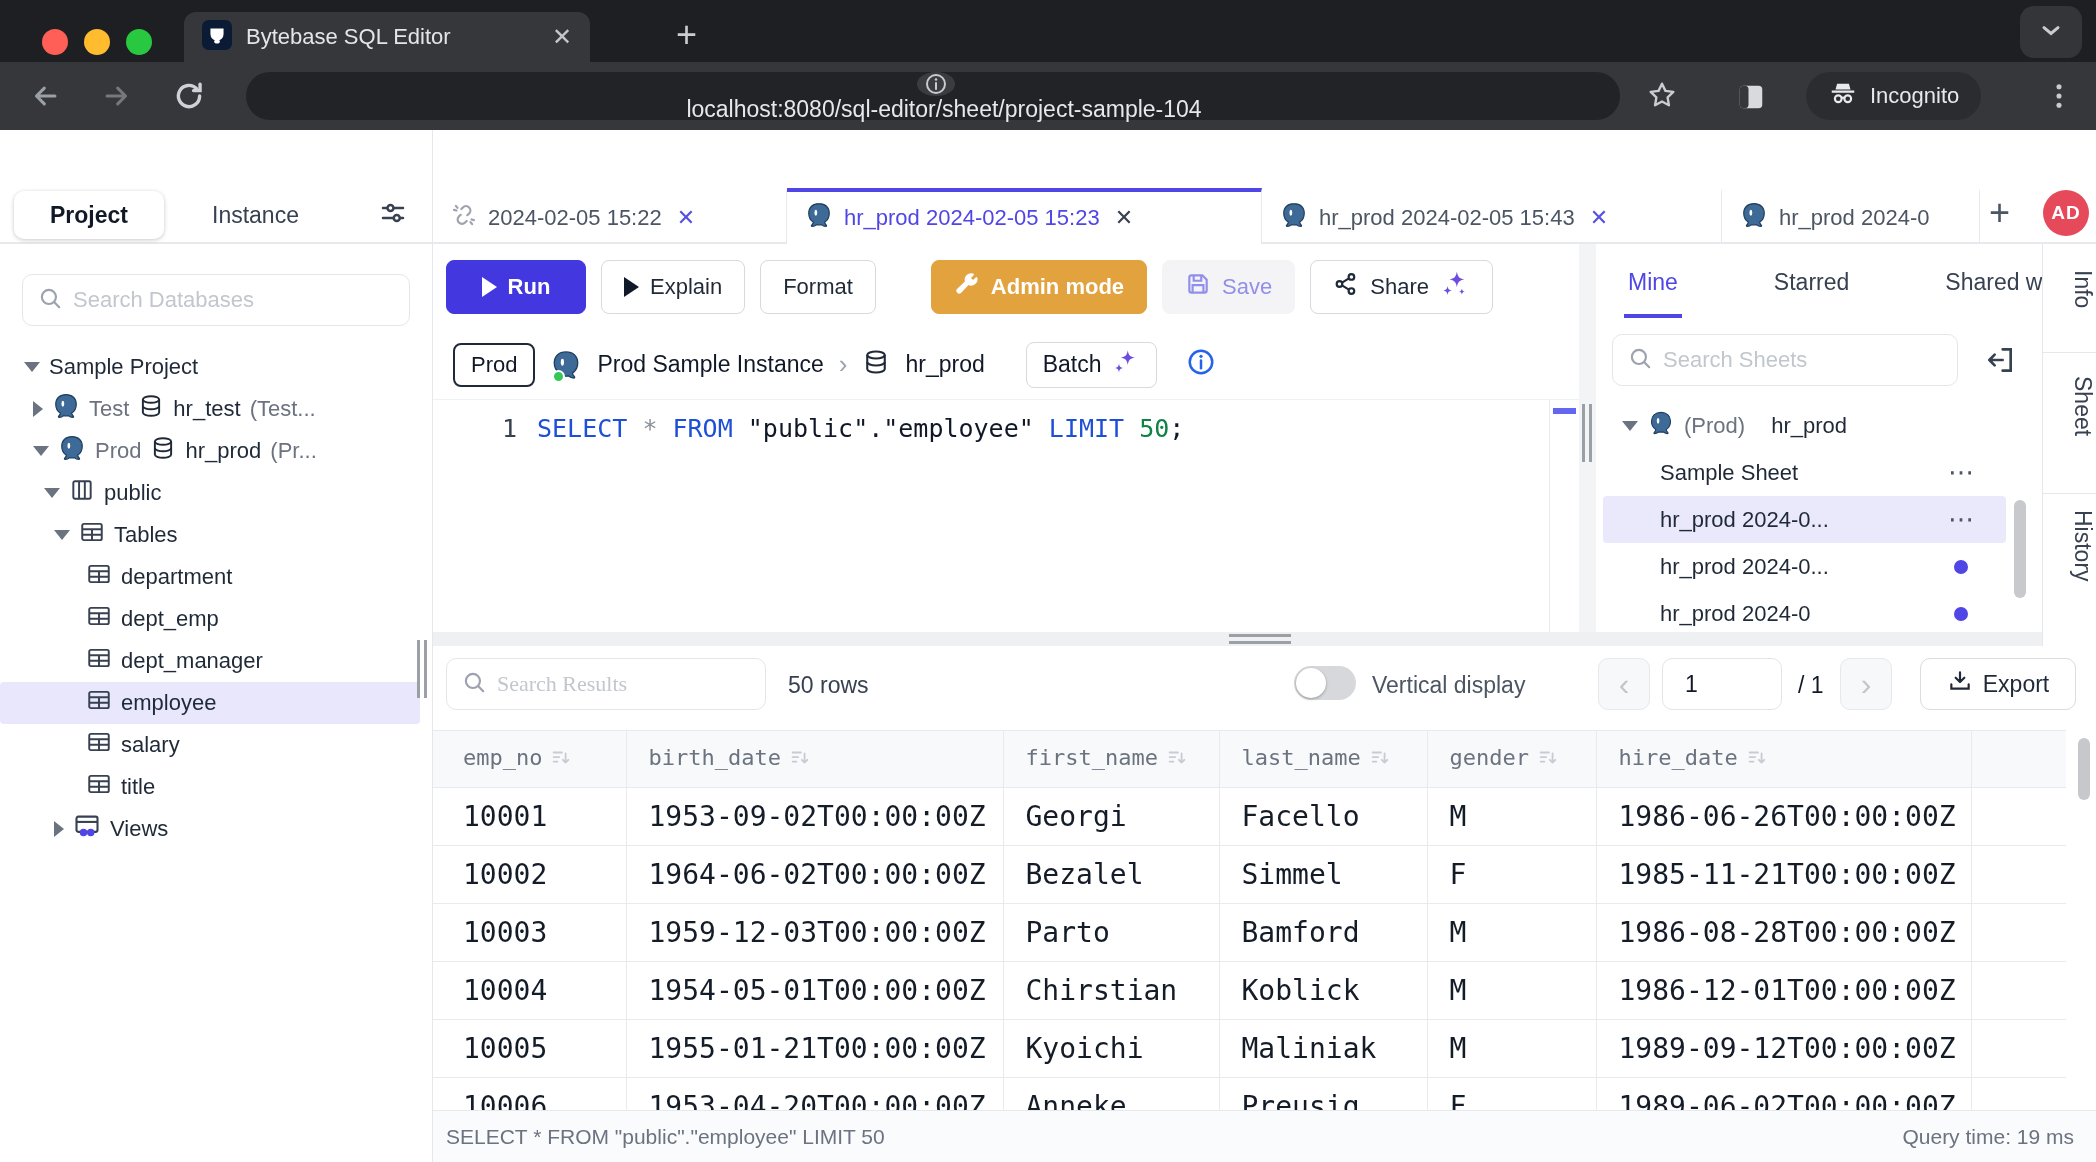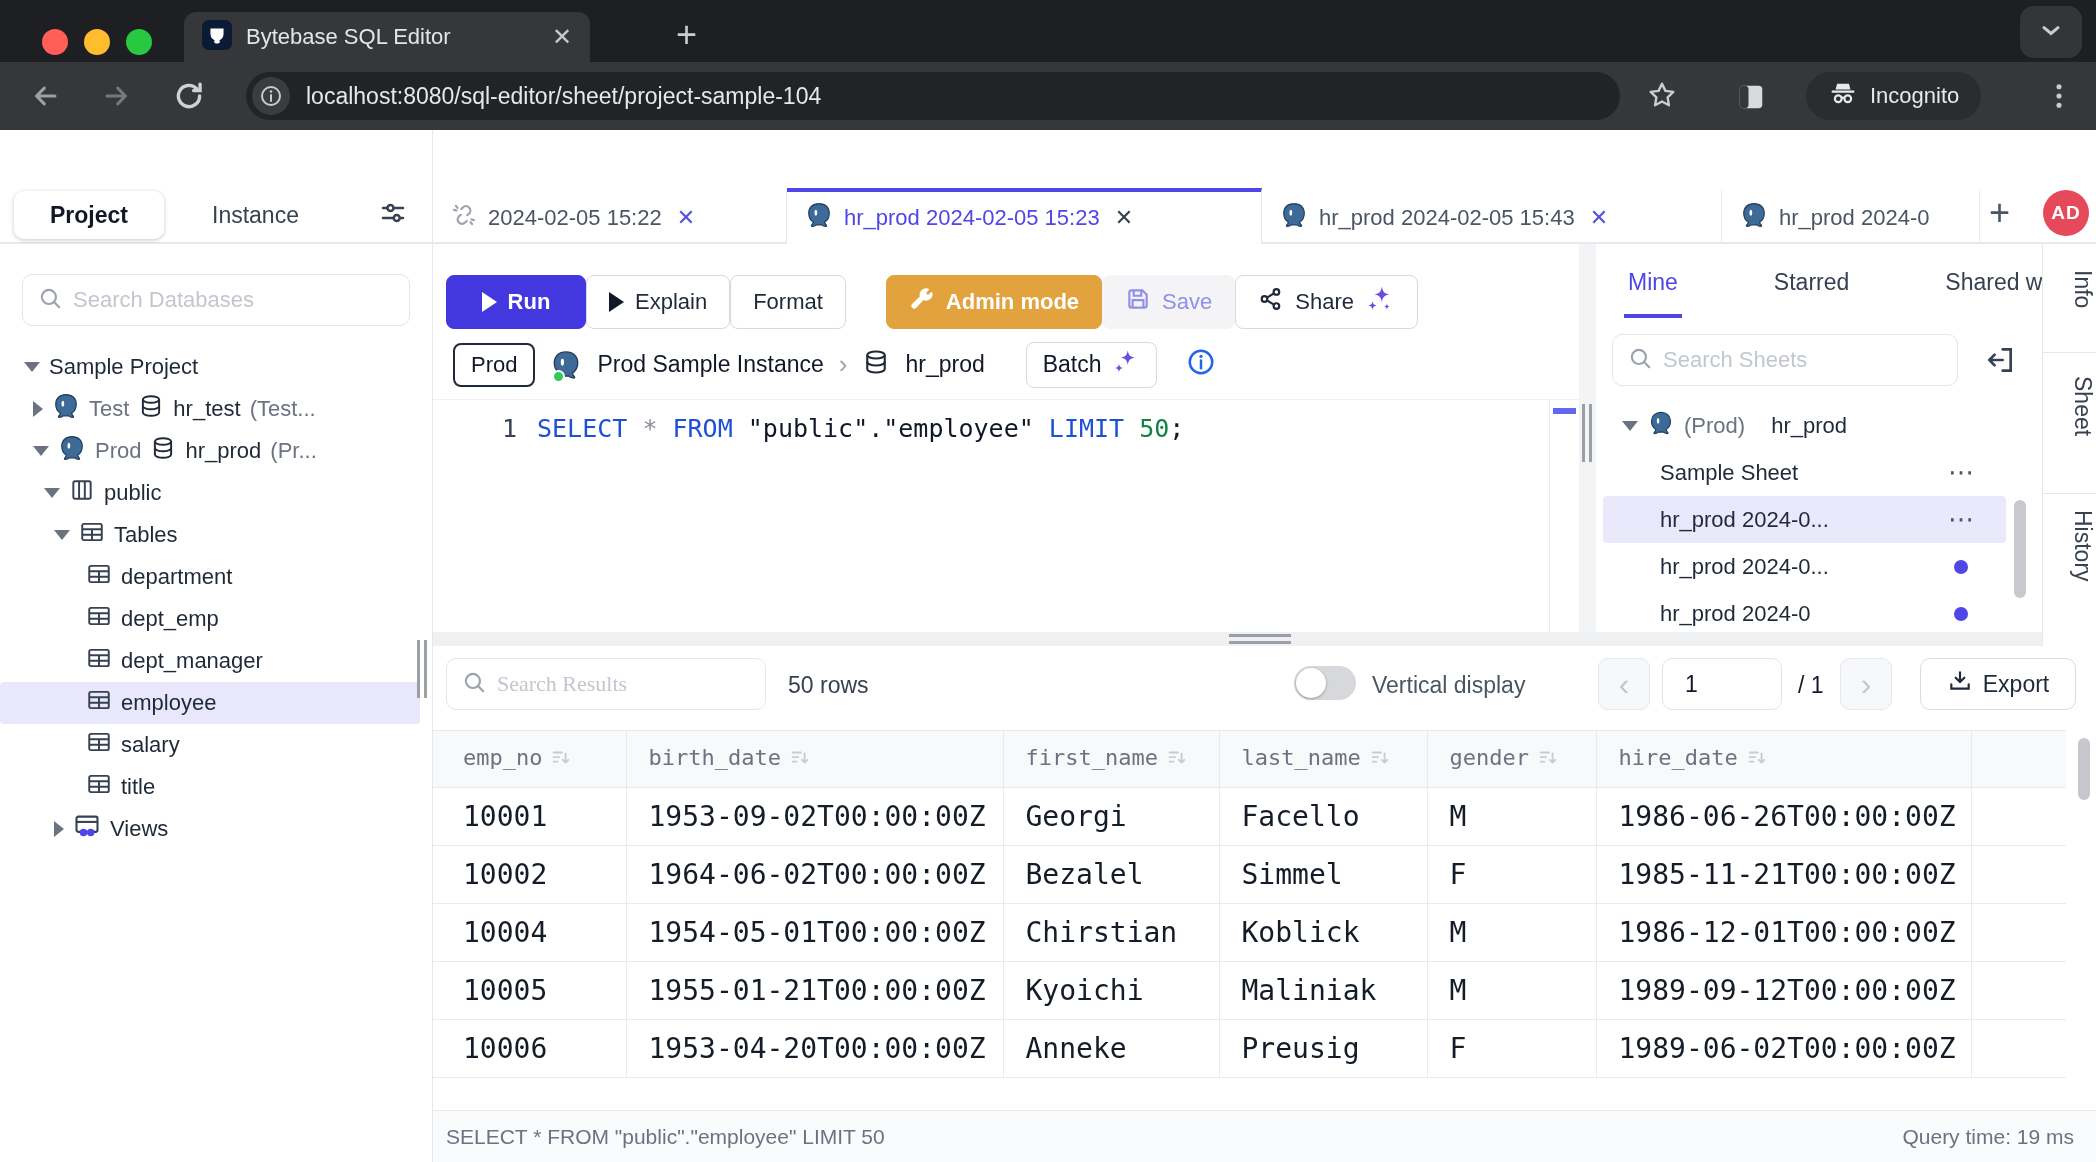--- a/index.html
+++ b/index.html
@@ -15,21 +15,21 @@
   .btab { position:absolute; left:184px; top:12px; width:406px; height:50px; background:#36373a;
           border-radius:12px 12px 0 0; display:flex; align-items:center; padding:0 18px; gap:14px; }
   .btab-title { color:#e3e5e8; font-size:22px; flex:1; white-space:nowrap; overflow:hidden; }
   .btab-close { color:#c3c6cb; font-size:24px; cursor:default; }
   .newtab-plus { position:absolute; left:676px; top:14px; color:#c9ccd0; font-size:36px; font-weight:300; }
   .tabsearch { position:absolute; right:14px; top:6px; width:62px; height:52px; border-radius:14px;
                background:#333538; display:flex; align-items:center; justify-content:center; }
   .addressbar { position:relative; height:68px; background:#36373a; }
   .nav-ico { position:absolute; top:17px; width:34px; height:34px; }
   .urlpill { position:absolute; left:246px; top:10px; width:1374px; height:48px; background:#212327;
-             border-radius:24px; display:flex; align-items:center; padding-left:6px; }
+             border-radius:24px; display:flex; align-items:center; padding-left:6px;flex-direction:column; }
   .url-info { width:38px; height:38px; border-radius:50%; background:#3a3c40; display:flex; align-items:center; justify-content:center; }
   .url-text { color:#e6e8ea; font-size:23px; margin-left:16px; white-space:nowrap; }
   .incog { position:absolute; left:1806px; top:10px; height:48px; border-radius:24px; background:#2a2c30;
            display:flex; align-items:center; gap:12px; padding:0 22px; color:#e6e8ea; font-size:22px; }
 
   
   .sidebar { position:absolute; top:130px; left:0; width:433px; height:1032px; background:#fff; border-right:1px solid #e5e7eb; }
   .sb-header { position:absolute; top:58px; left:0; width:100%; height:56px; border-bottom:2px solid #e7e9ec;
                display:flex; align-items:center; }
   .sb-pill { margin-left:14px; width:150px; height:48px; background:#fff; border-radius:10px;
@@ -56,21 +56,21 @@
   .ws-tab { height:56px; display:flex; align-items:center; gap:11px; padding:0 18px; border-right:1px solid #e7e9ec;
             border-top:4px solid transparent; font-size:22px; color:#4b5563; white-space:nowrap; position:relative; }
   .ws-tab.active { border-top-color:#4f46e5; color:#4f46e5; background:#fff; z-index:1; }
   .ws-x { font-size:22px; color:#5551e0; margin-left:4px; }
   .ws-tab.active .ws-x { color:#374151; }
   .ws-plus { position:absolute; left:1556px; bottom:10px; font-size:36px; color:#4b5563; font-weight:300; }
   .avatar { position:absolute; left:1610px; bottom:8px; width:46px; height:46px; border-radius:50%; background:#e5495a;
             color:#fff; font-size:19px; font-weight:700; display:flex; align-items:center; justify-content:center; letter-spacing:1px; }
 
   
-  .toolbar { position:absolute; left:433px; top:259px; width:1146px; height:86px; display:flex; align-items:center; padding-left:13px; }
+  .toolbar { position:absolute; left:433px; top:244px; width:1146px; height:86px; display:flex; align-items:center; padding-left:13px; gap:15px; }
   .btn { height:54px; border-radius:8px; display:flex; align-items:center; justify-content:center; gap:11px;
          font-size:22px; padding:0 22px; border:1px solid #d6d9de; background:#fff; color:#1f2937; }
   .btn.run { background:#4338e0; border-color:#4338e0; color:#fff; width:140px; font-weight:600; }
   .btn.admin { background:#e2a23d; border-color:#e2a23d; color:#fff; margin-left:40px; font-weight:600; }
   .btn.save { background:#f4f4f6; border-color:#f4f4f6; color:#918fe9; }
   .tri-w { width:0; height:0; border-top:10px solid transparent; border-bottom:10px solid transparent; border-left:15px solid #fff; }
   .tri-b { width:0; height:0; border-top:10px solid transparent; border-bottom:10px solid transparent; border-left:15px solid #111827; }
 
   
   .crumbs { position:absolute; left:433px; top:330px; width:1146px; height:70px; display:flex; align-items:center;
@@ -674,20 +674,29 @@
             <tr>
               <td>10002</td>
               <td>1964-06-02T00:00:00Z</td>
               <td>Bezalel</td>
               <td>Simmel</td>
               <td>F</td>
               <td>1985-11-21T00:00:00Z</td>
               <td></td>
             </tr>
             <tr>
+              <td>10003</td>
+              <td>1959-12-03T00:00:00Z</td>
+              <td>Parto</td>
+              <td>Bamford</td>
+              <td>M</td>
+              <td>1986-08-28T00:00:00Z</td>
+              <td></td>
+            </tr>
+            <tr>
               <td>10004</td>
               <td>1954-05-01T00:00:00Z</td>
               <td>Chirstian</td>
               <td>Koblick</td>
               <td>M</td>
               <td>1986-12-01T00:00:00Z</td>
               <td></td>
             </tr>
             <tr>
               <td>10005</td>

